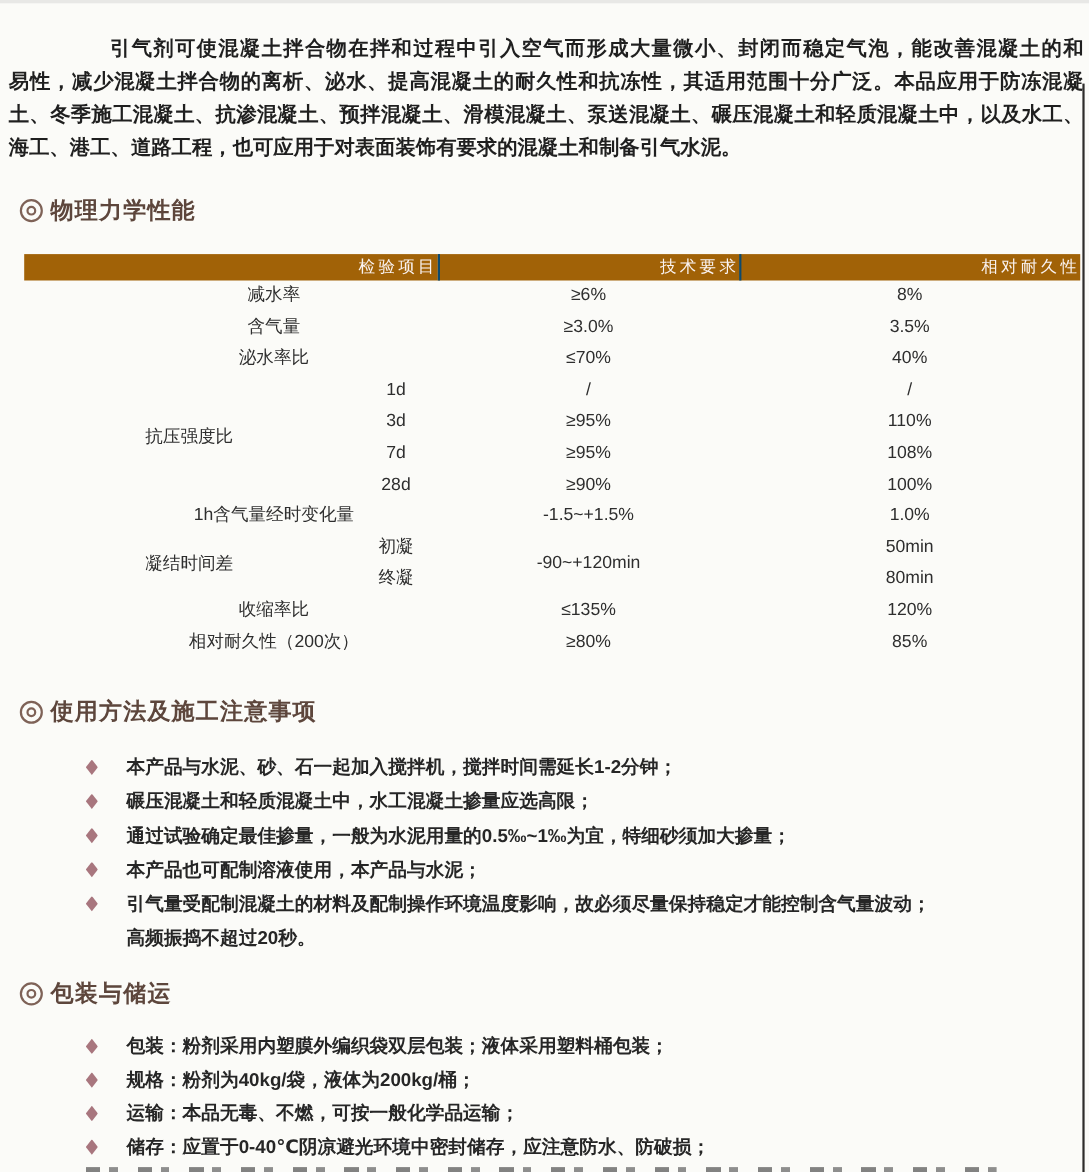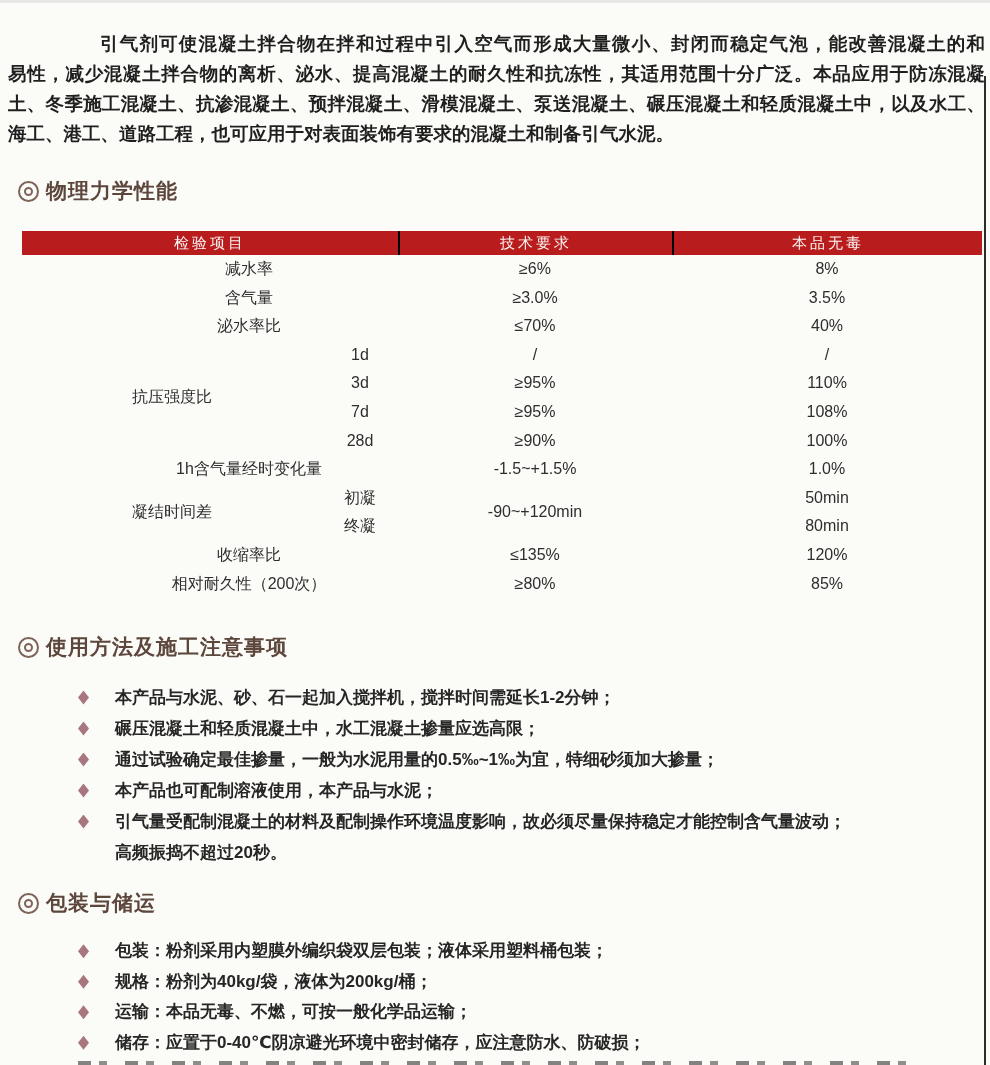--- a/index.html
+++ b/index.html
@@ -22,22 +22,22 @@
   .sec-head{position:absolute;left:18px;display:flex;align-items:center;gap:7px;color:#5d463c;font-weight:bold;font-size:21px;letter-spacing:1px;}
   .sec-head .ring{flex:0 0 auto;width:21px;height:21px;border:2.5px solid #7e6257;border-radius:50%;display:flex;align-items:center;justify-content:center;box-sizing:border-box;}
   .sec-head .ring .inner{width:9px;height:9px;border:2px solid #7e6257;border-radius:50%;box-sizing:border-box;}
   #head-physical{top:174px;}
   #head-usage{top:630px;}
   #head-packaging{top:886px;}
 
   
   .spec-table{position:absolute;top:228px;left:22px;width:960px;font-size:16px;color:#2e2e2e;}
   .t-head{display:flex;height:24px;line-height:24px;background:transparent;color:#faf3f2;font-size:15px;letter-spacing:3px;text-align:center;}
-  .t-head .hc{background:#b91c1c;box-sizing:border-box;}
-  .t-head .hc.c2,.t-head .hc.c3{border-left:2px solid #000000;}
+  .t-head .hc{background:#a16207;box-sizing:border-box;text-align:right;}
+  .t-head .hc.c2,.t-head .hc.c3{border-left:2px solid #0c4a6e;}
   .c1{width:376px;}
   .c2{width:274px;}
   .c3{width:310px;}
   .tr{display:flex;}
   .tr .td{box-sizing:border-box;}
   .row-h{height:28.6px;line-height:28.6px;}
   .td.item{padding-left:78px;text-align:center;}
   .td.center{text-align:center;}
   .group .gc1{display:flex;}
   .group .gmain{width:300px;display:flex;align-items:center;justify-content:center;}
@@ -80,21 +80,21 @@
     <span class="ring">
         <span class="inner"></span>
       </span>
     <span>物理力学性能</span>
   </div>
 
   <div class="spec-table">
     <div class="t-head">
       <div class="hc c1">检验项目</div>
       <div class="hc c2">技术要求</div>
-      <div class="hc c3">本品无毒</div>
+      <div class="hc c3">相对耐久性</div>
     </div>
 
     <div class="tr row-h">
       <div class="td c1 item">减水率</div>
       <div class="td c2 center">≥6%</div>
       <div class="td c3 center">8%</div>
     </div>
     <div class="tr row-h">
       <div class="td c1 item">含气量</div>
       <div class="td c2 center">≥3.0%</div>

